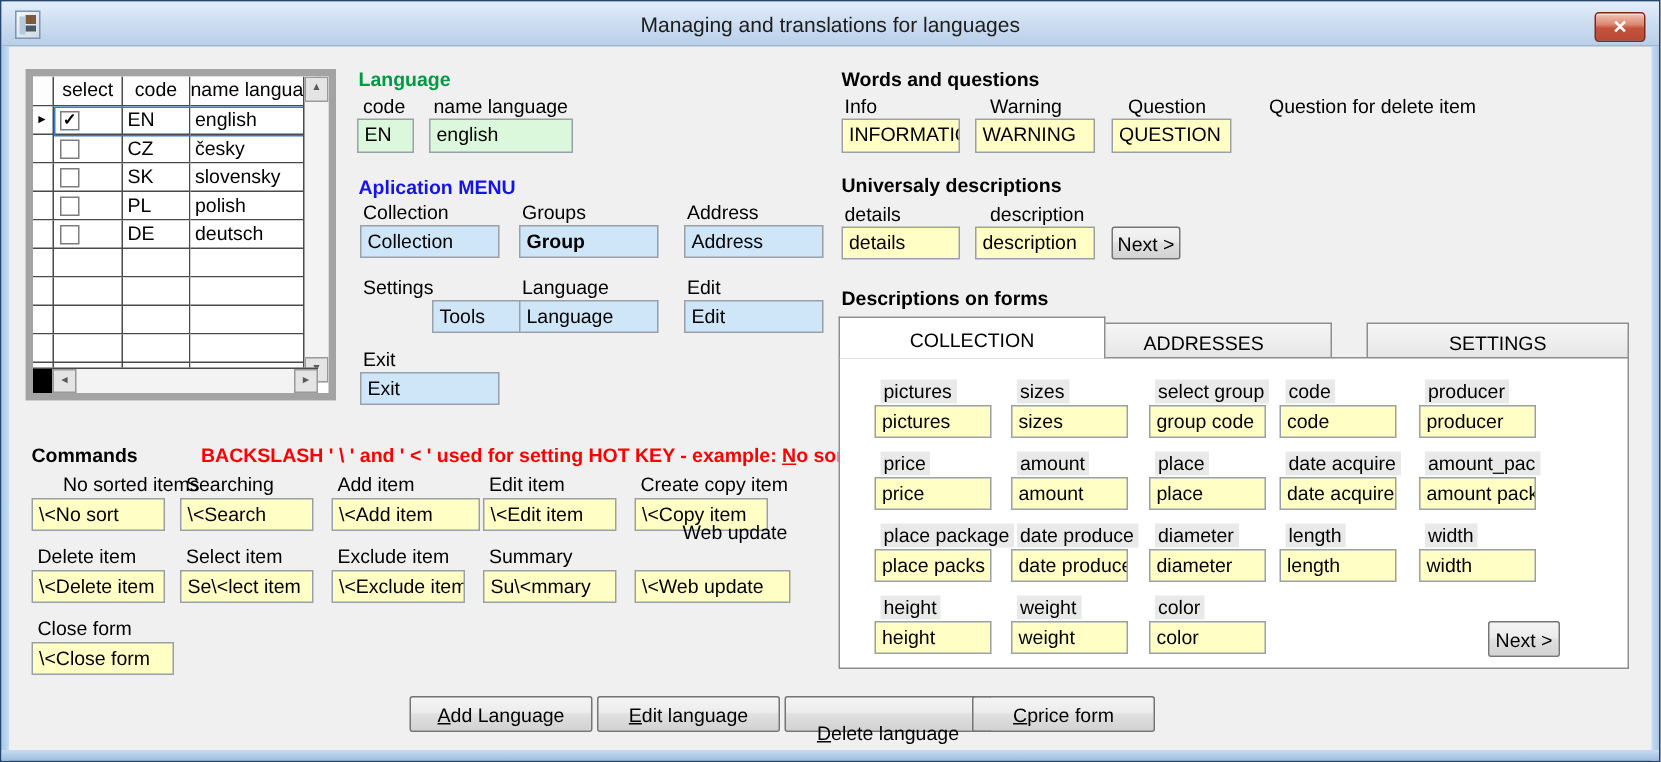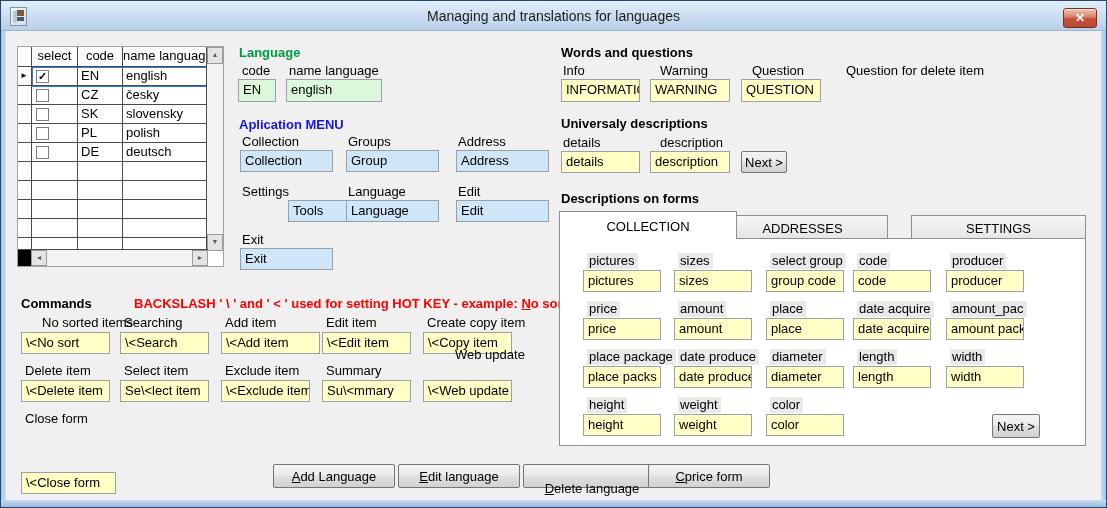--- a/index.html
+++ b/index.html
@@ -38,21 +38,21 @@
   .red-note{position:absolute;white-space:nowrap;font-weight:bold;color:#f00;}
   .fld{position:absolute;height:22px;border:1px solid #9aa0a8;background:#ffffc5;
     padding:2px 3px 0 4px;overflow:hidden;white-space:nowrap;}
   .fld.green{background:#dcf8dc;}
   .fld.blue{background:#cfe6f9;}
   .btn{position:absolute;border:1px solid #757575;border-radius:2px;
     background:linear-gradient(180deg,#f4f4f4 0%,#ececec 45%,#e0e0e0 50%,#d2d2d2 100%);
     text-align:center;color:#000;cursor:default;}
   
   .grid{position:absolute;left:16px;top:45px;width:207px;height:221px;
-    border:1px solid #a3a3a3;background:#fff;overflow:hidden;}
+    border:5px solid #a3a3a3;background:#fff;overflow:hidden;}
   .grow{display:flex;height:19px;}
   .grow.head{height:20px;}
   .gcell{border-right:1px solid #4a4a4a;border-bottom:1px solid #4a4a4a;
     overflow:hidden;white-space:nowrap;padding:1px 0 0 3px;background:#fff;}
   .grow.head .gcell{background:#fdfdfd;text-align:center;padding-left:0;}
   .c-ind{width:14px;padding:1px 0 0 2px;font-size:8px;line-height:16px;}
   .c-sel{width:46px;display:flex;align-items:center;justify-content:flex-start;padding-left:4px;}
   .grow.head .c-sel{display:block;padding-left:0;}
   .c-code{width:45px;}
   .c-name{width:85px;}
@@ -195,21 +195,21 @@
   <div class="lbl" style="left:241px;top:62px;">code</div>
   <div class="lbl" style="left:288px;top:62px;">name language</div>
   <div class="fld green" style="left:237px;top:78px;width:38px;height:23px;">EN</div>
   <div class="fld green" style="left:285px;top:78px;width:96px;height:23px;">english</div>
 
   <div class="hdr blue" style="left:238px;top:116px;">Aplication MENU</div>
   <div class="lbl" style="left:241px;top:133px;">Collection</div>
   <div class="lbl" style="left:347px;top:133px;">Groups</div>
   <div class="lbl" style="left:457px;top:133px;">Address</div>
   <div class="fld blue" style="left:239px;top:149px;width:93px;">Collection</div>
-  <div class="fld blue" style="left:345px;top:149px;width:93px;">Group</div>
+  <div class="fld blue" style="left:345px;top:149px;width:93px;font-weight:bold;">Group</div>
   <div class="fld blue" style="left:455px;top:149px;width:93px;">Address</div>
   <div class="lbl" style="left:241px;top:183px;">Settings</div>
   <div class="lbl" style="left:347px;top:183px;">Language</div>
   <div class="lbl" style="left:457px;top:183px;">Edit</div>
   <div class="fld blue" style="left:239px;top:199px;width:93px;margin-left:48px;">Tools</div>
   <div class="fld blue" style="left:345px;top:199px;width:93px;">Language</div>
   <div class="fld blue" style="left:455px;top:199px;width:93px;">Edit</div>
   <div class="lbl" style="left:241px;top:231px;">Exit</div>
   <div class="fld blue" style="left:239px;top:247px;width:93px;">Exit</div>
 
@@ -292,23 +292,23 @@
 
   <div class="lbl" style="left:24px;top:362px;">Delete item</div>
   <div class="lbl" style="left:123px;top:362px;">Select item</div>
   <div class="lbl" style="left:224px;top:362px;">Exclude item</div>
   <div class="lbl" style="left:325px;top:362px;">Summary</div>
   <div class="lbl" style="left:426px;top:346px;margin-left:28px;">Web update</div>
   <div class="fld" style="left:20px;top:379px;width:89px;">\&lt;Delete item</div>
   <div class="fld" style="left:119px;top:379px;width:89px;">Se\&lt;lect item</div>
   <div class="fld" style="left:220px;top:379px;width:89px;">\&lt;Exclude item</div>
   <div class="fld" style="left:321px;top:379px;width:89px;">Su\&lt;mmary</div>
-  <div class="fld" style="left:422px;top:379px;width:89px;">\&lt;Web update</div>
+  <div class="fld" style="left:422px;top:379px;width:104px;">\&lt;Web update</div>
 
   <div class="lbl" style="left:24px;top:410px;">Close form</div>
-  <div class="fld" style="left:20px;top:427px;width:95px;margin-top:44px;">\&lt;Close form</div>
+  <div class="fld" style="left:20px;top:427px;width:95px;">\&lt;Close form</div>
 
   <div class="btn" style="left:272px;top:463px;width:122px;height:24px;padding-top:4px;"><u>A</u><span>dd Language</span></div>
   <div class="btn" style="left:397px;top:463px;width:122px;height:24px;padding-top:4px;"><u>E</u><span>dit language</span></div>
   <div class="btn" style="left:522px;top:463px;width:138px;height:24px;padding-top:16px;"><u>D</u><span>elete language</span></div>
   <div class="btn" style="left:647px;top:463px;width:122px;height:24px;padding-top:4px;"><u>C</u><span>price form</span></div>
 
 </div>
 
 </body></html>

